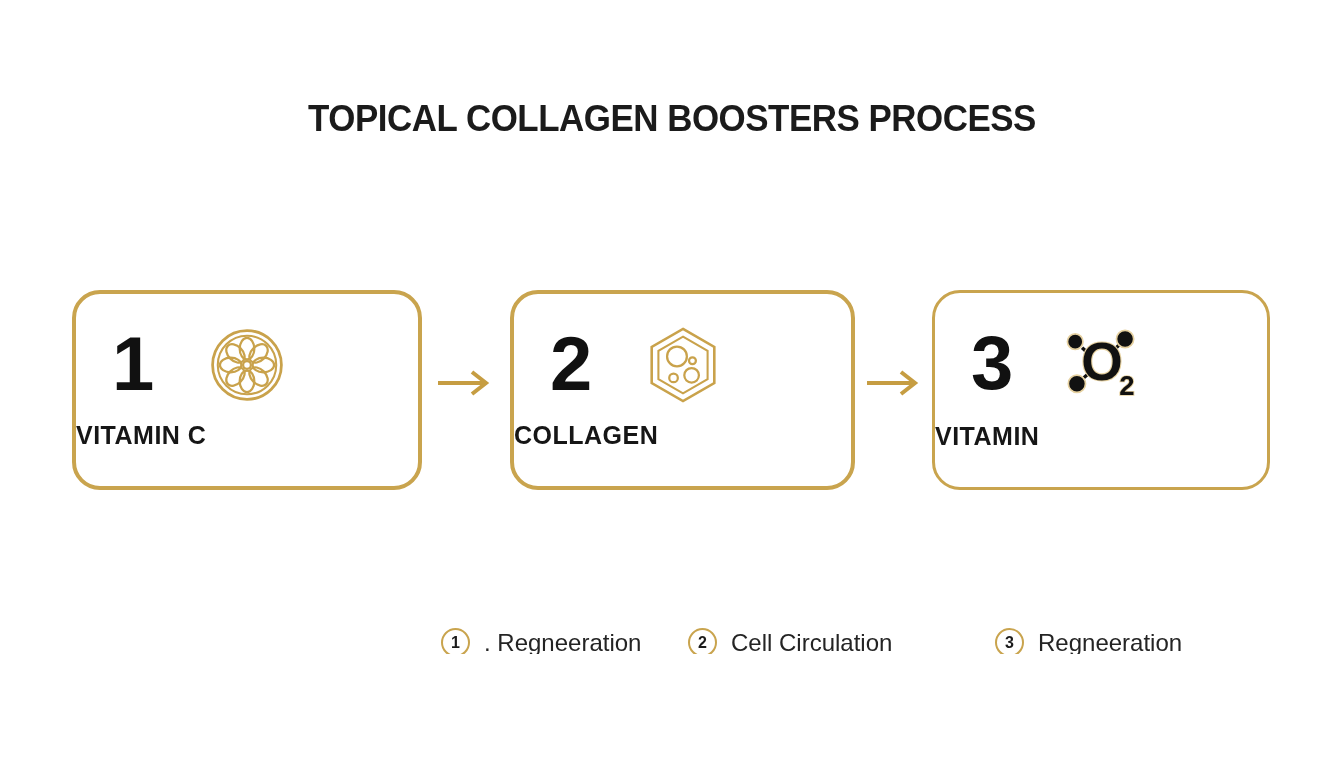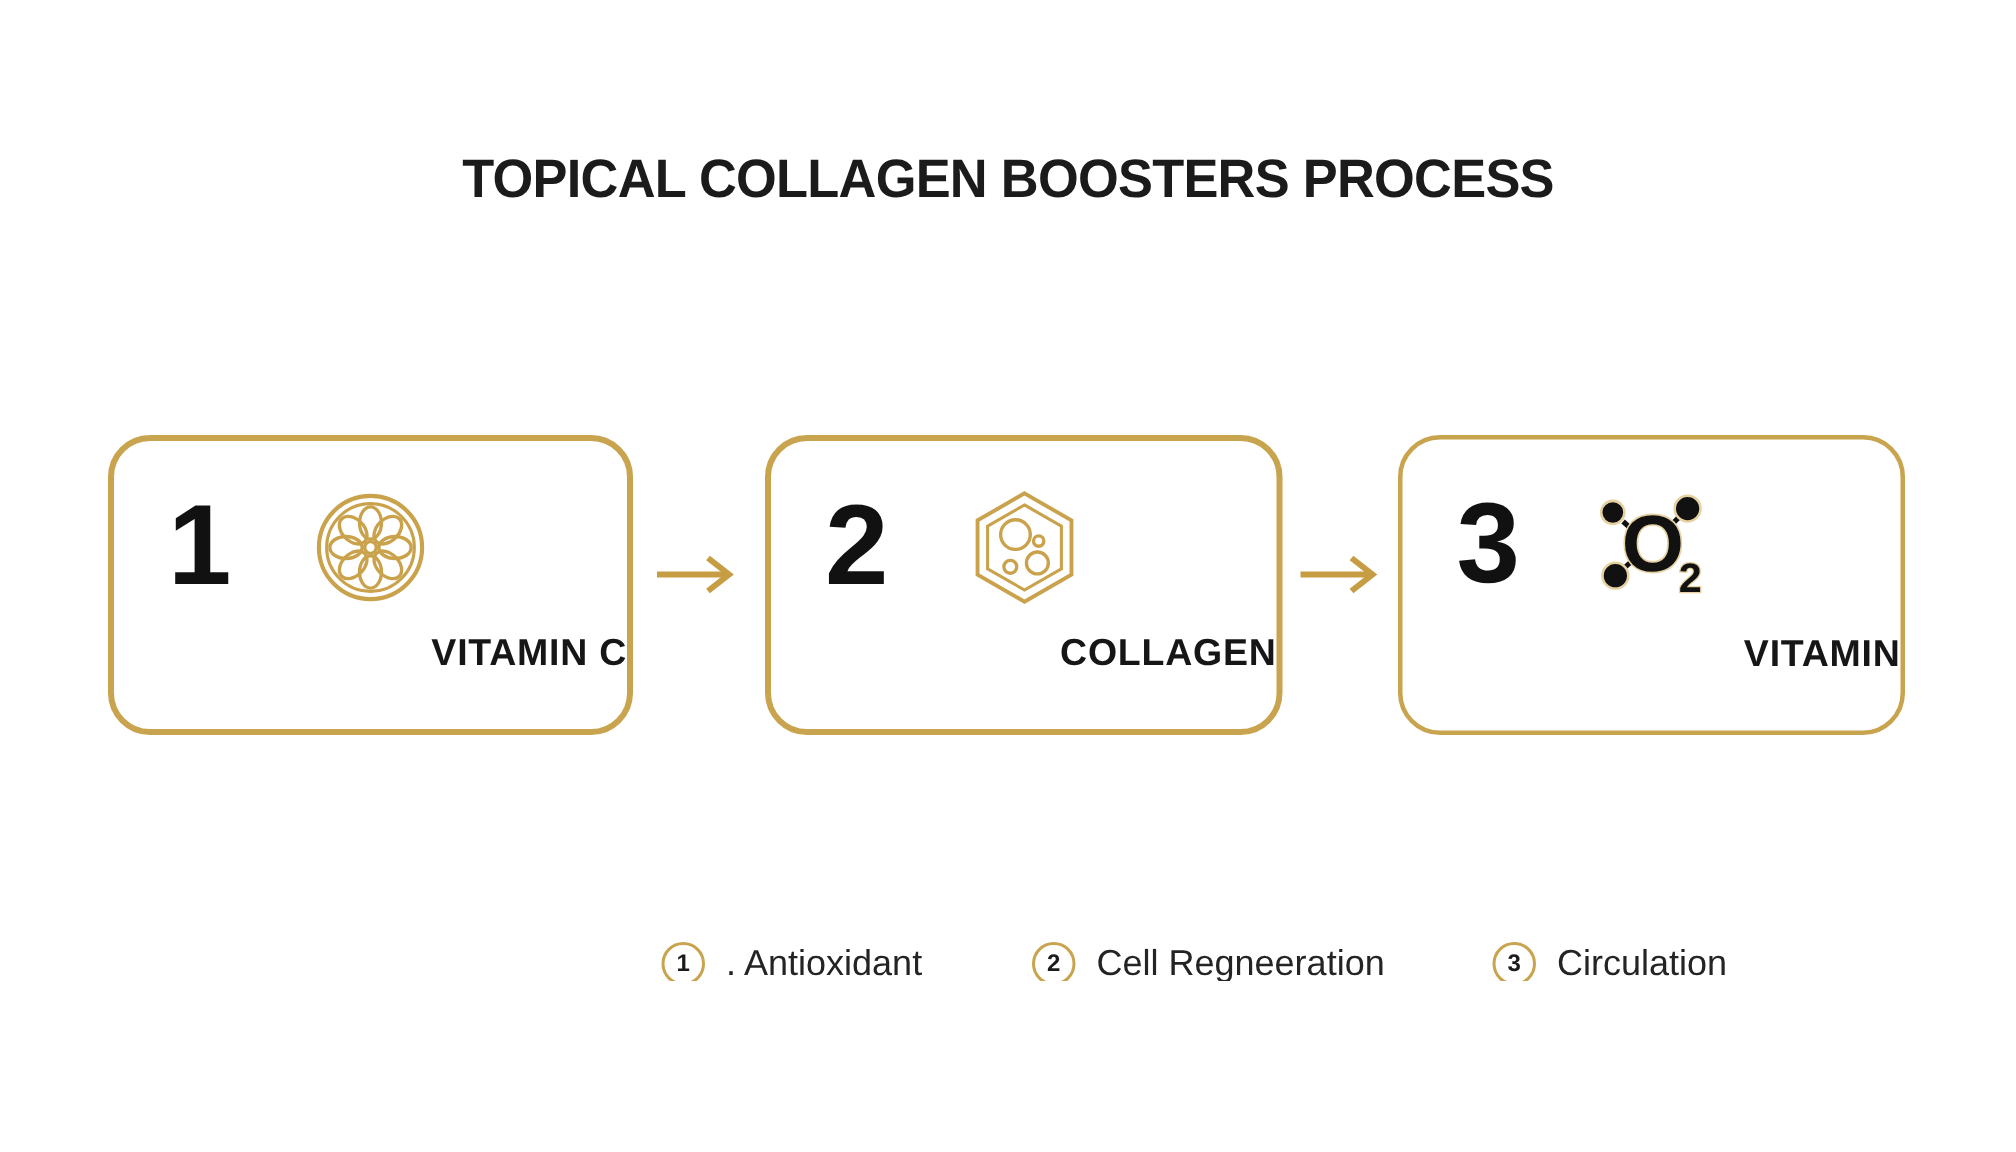--- a/index.html
+++ b/index.html
@@ -57,21 +57,21 @@
     width: 86px;
     height: 86px;
   }
   .step-icon svg { width: 100%; height: 100%; display: block; }
 
   .step-label {
     position: absolute;
     bottom: 36px;
     left: 0;
     width: 100%;
-    text-align: right;
+    text-align: left;
     font-size: 25px;
     font-weight: bold;
     letter-spacing: 0.5px;
     color: #161616;
   }
 
   .flow-arrow {
     position: absolute;
     top: 368px;
     width: 58px;
@@ -191,26 +191,26 @@
         </g>
         <text x="1" y="19" text-anchor="middle" font-family="Liberation Sans, sans-serif" font-size="62" font-weight="bold" fill="#111111" stroke="#e6d1a0" stroke-width="2.5" paint-order="stroke">O</text>
         <text x="30" y="36" text-anchor="middle" font-family="Liberation Sans, sans-serif" font-size="32" font-weight="bold" fill="#111111" stroke="#e6d1a0" stroke-width="2" paint-order="stroke">2</text>
       </svg>
     </span>
     <span class="step-label">VITAMIN</span>
   </section>
 
   <div class="legend-item legend-1">
     <span class="legend-circle">1</span>
-    <span class="legend-label">. Antioxidant</span>
+    <span class="legend-label">. Regneeration</span>
   </div>
 
   <div class="legend-item legend-2">
     <span class="legend-circle">2</span>
-    <span class="legend-label">Cell Regneeration</span>
+    <span class="legend-label">Cell Circulation</span>
   </div>
 
   <div class="legend-item legend-3">
     <span class="legend-circle">3</span>
-    <span class="legend-label">Circulation</span>
+    <span class="legend-label">Regneeration</span>
   </div>
 
 </div>
 
 </body></html>

